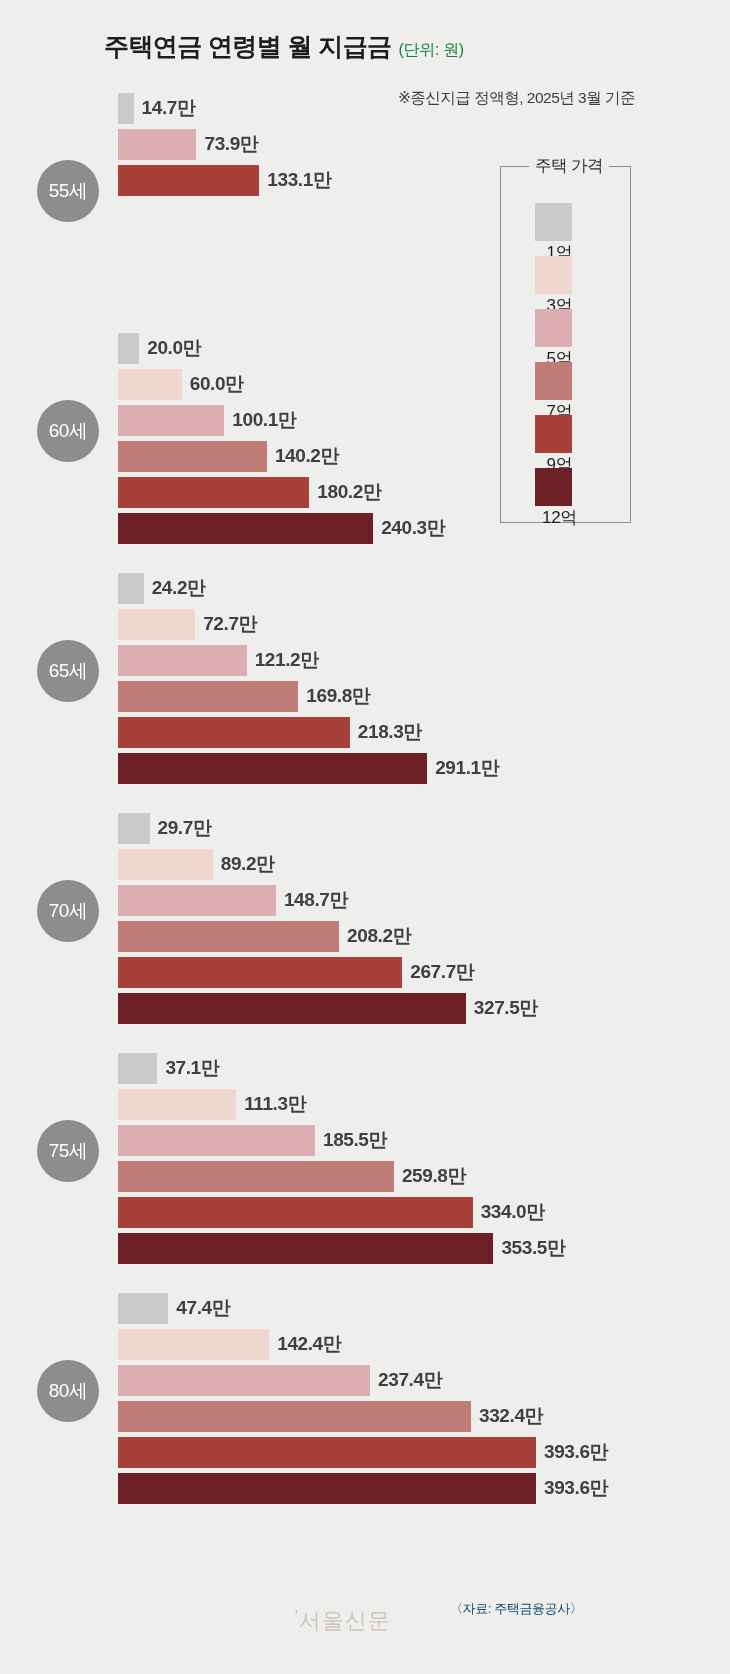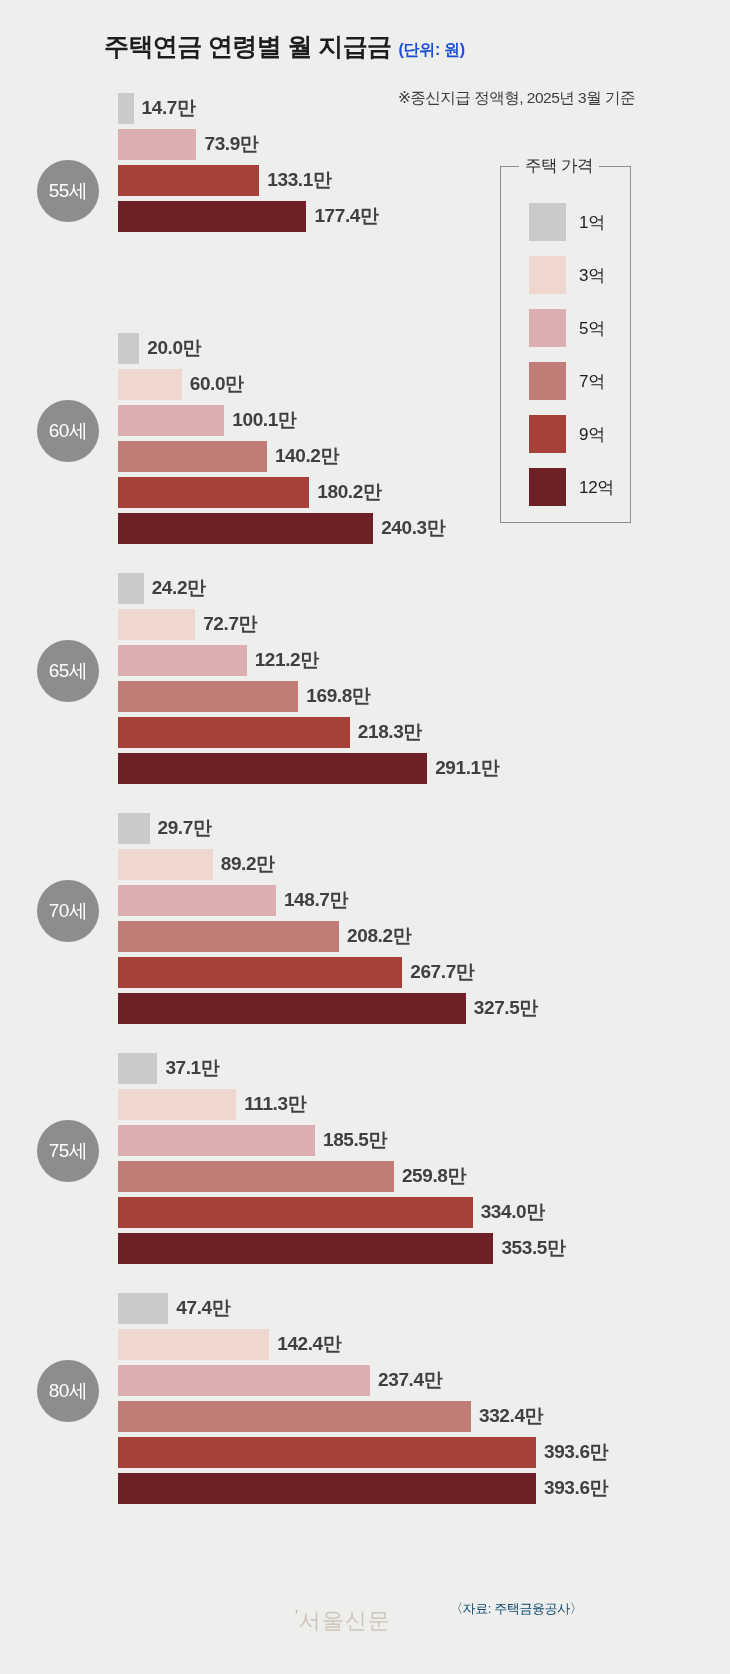--- a/index.html
+++ b/index.html
@@ -35,24 +35,23 @@
     white-space: nowrap;
   }
   #chart-title {
     font-size: 25px;
     font-weight: bold;
     color: #1d1d1d;
     letter-spacing: -0.6px;
   }
   #chart-unit {
     font-size: 16px;
-    color: #1d4ed8;
+    color: #15803d;
     margin-left: 7px;
     letter-spacing: -0.3px;
-    font-weight: bold;
   }
   #note {
     position: absolute;
     right: 95px;
     top: 88px;
     font-size: 15.5px;
     color: #3c3c3c;
     letter-spacing: -0.5px;
     white-space: nowrap;
   }
@@ -63,41 +62,42 @@
     left: 500px;
     top: 166px;
     width: 131px;
     height: 357px;
     border: 1.5px solid #8e8e8e;
     box-sizing: border-box;
     background: transparent;
   }
   #legend-title {
     position: absolute;
-    left: 18px;
+    left: 28px;
     top: -12px;
     background: #eeeeec;
     padding: 0 6px;
     font-size: 16.5px;
     color: #2b2b2b;
     letter-spacing: -0.5px;
     white-space: nowrap;
   }
   #legend-items {
     position: absolute;
     left: 28px;
     top: 36px;
     display: flex;
     flex-direction: column;
     gap: 15px;
   }
   .legend-item {
     display: flex;
     align-items: center;
     height: 38px;
+    flex-direction: column;
   }
   .legend-swatch {
     width: 37px;
     height: 38px;
     flex: 0 0 auto;
   }
   .legend-label {
     font-size: 17px;
     color: #1d1d1d;
     margin-left: 13px;
@@ -241,24 +241,20 @@
             <span class="bar-value">14.7만</span>
           </div>
           <div class="bar-row">
             <div class="bar" style="width: 78.4812px; background: rgb(221, 174, 177);"></div>
             <span class="bar-value">73.9만</span>
           </div>
           <div class="bar-row">
             <div class="bar" style="width: 141.351px; background: rgb(168, 64, 58);"></div>
             <span class="bar-value">133.1만</span>
           </div>
-          <div class="bar-row">
-            <div class="bar" style="width: 188.397px; background: rgb(109, 32, 38);"></div>
-            <span class="bar-value">177.4만</span>
-          </div>
         </div>
       </div>
       <div class="group">
         <div class="badge">60세</div>
         <div class="bars">
           <div class="bar-row">
             <div class="bar" style="width: 21.2398px; background: rgb(200, 202, 203);"></div>
             <span class="bar-value">20.0만</span>
           </div>
           <div class="bar-row">

